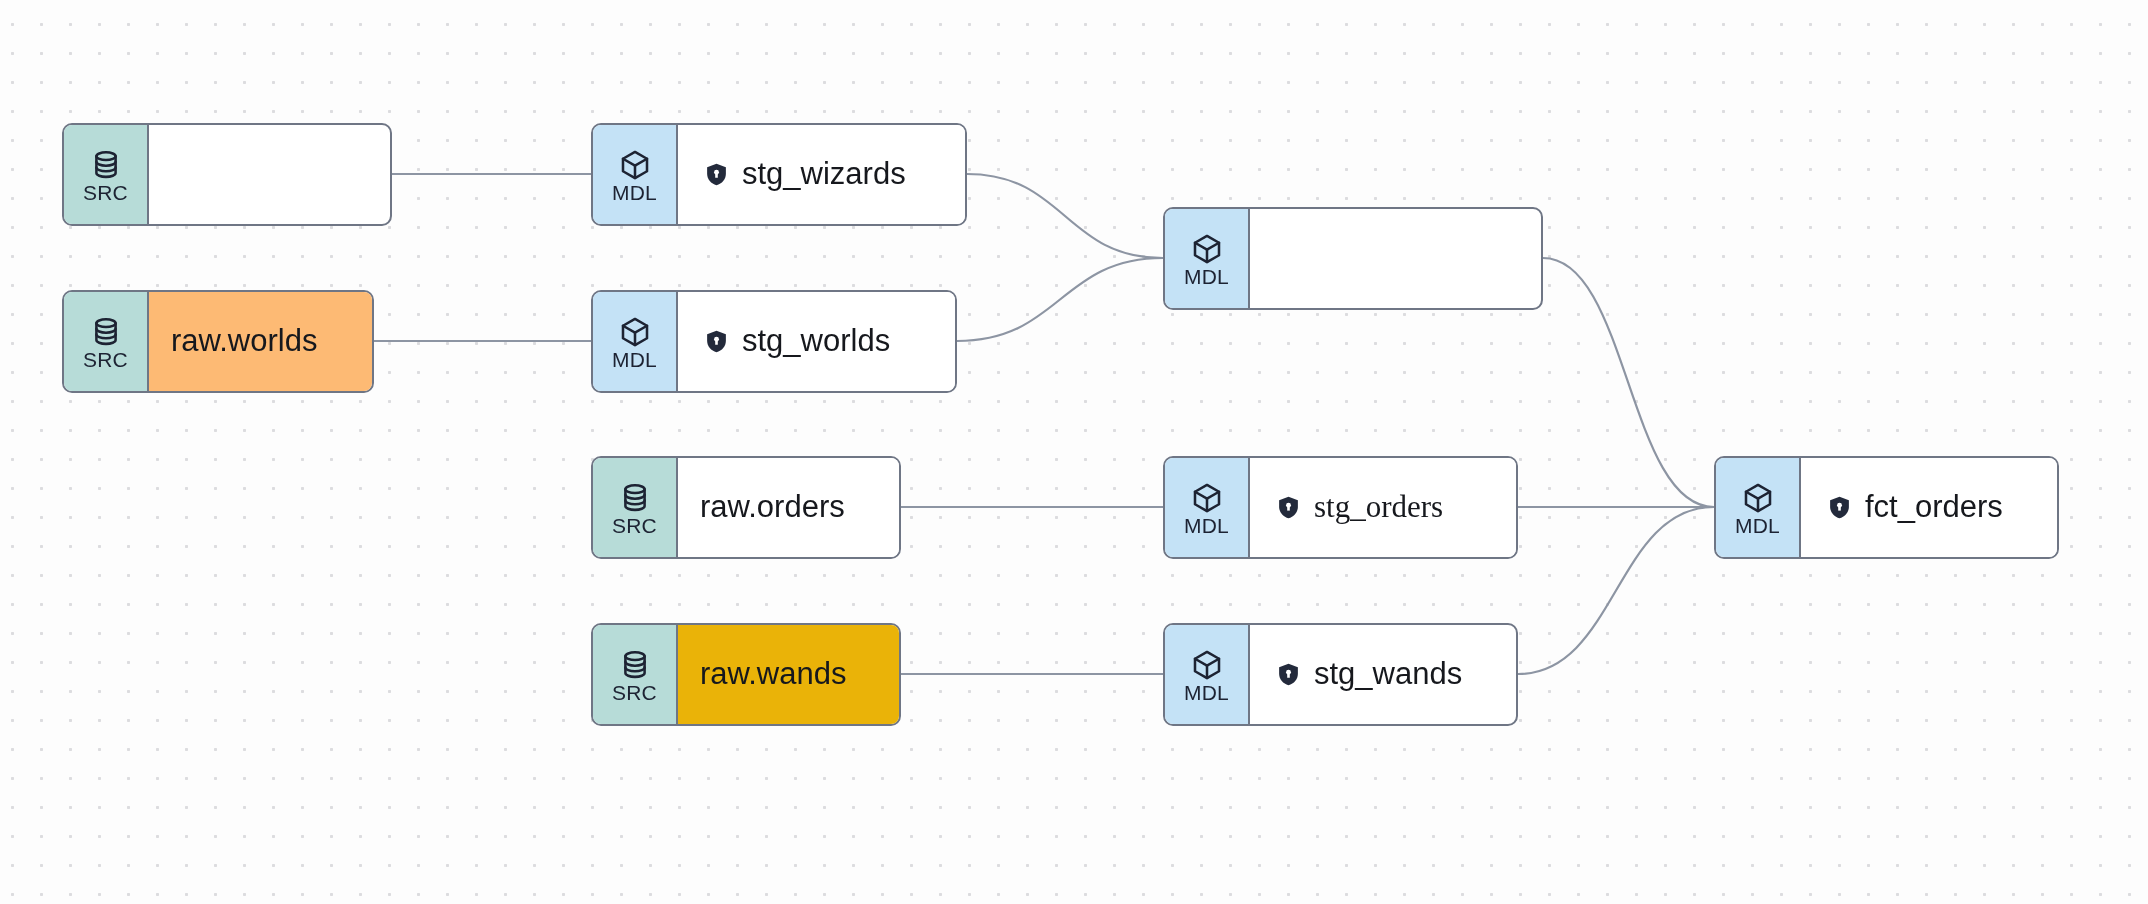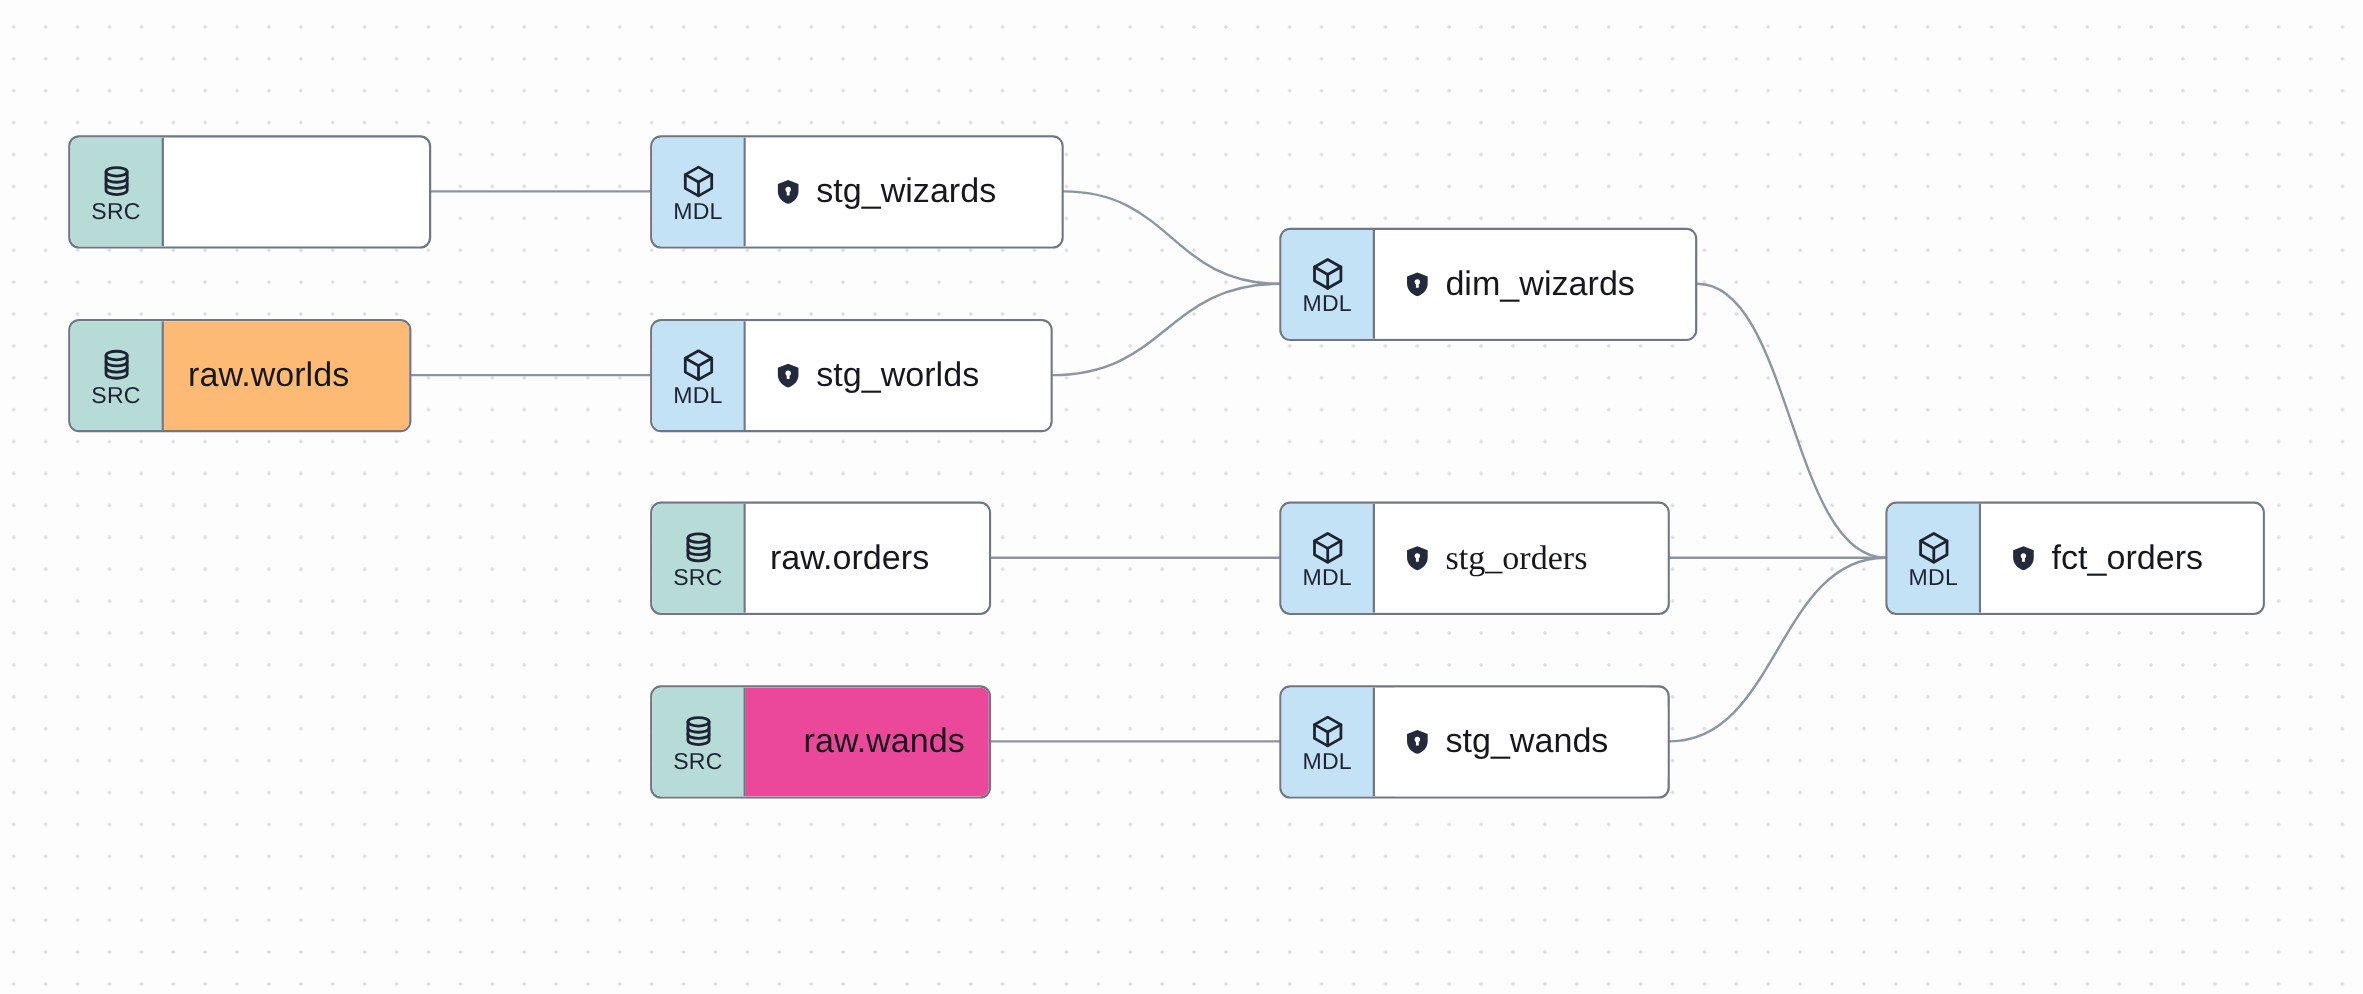--- a/index.html
+++ b/index.html
@@ -179,21 +179,21 @@
           <span class="badge-icon">
   <svg viewBox="0 0 24 24" fill="none" stroke="#1d2333" stroke-width="1.9" stroke-linecap="round" stroke-linejoin="round">
     <ellipse cx="12" cy="5.4" rx="7.2" ry="2.9"></ellipse>
     <path d="M4.8 5.4 v4.2 c0 1.6 3.2 2.9 7.2 2.9 s7.2 -1.3 7.2 -2.9 V5.4"></path>
     <path d="M4.8 9.6 v4.2 c0 1.6 3.2 2.9 7.2 2.9 s7.2 -1.3 7.2 -2.9 V9.6"></path>
     <path d="M4.8 13.8 v4.2 c0 1.6 3.2 2.9 7.2 2.9 s7.2 -1.3 7.2 -2.9 v-4.2"></path>
   </svg>
 </span>
           <span class="badge-label">SRC</span>
         </div>
-        <div class="node-body" style="background: #ec4899; justify-content: flex-end;">
+        <div class="node-body" style="background: #eab308;">
           <span class="node-label" style="color: rgb(22, 24, 29);">raw.wands</span>
         </div>
       </div>
       <div class="node mdl" style="left: 591px; top: 123px; width: 376px; height: 103px; border-color: rgb(111, 118, 133);">
         <div class="node-badge" style="background: rgb(196, 226, 246); border-right-color: rgb(111, 118, 133);">
           <span class="badge-icon">
   <svg viewBox="0 0 24 24" fill="none" stroke="#1d2333" stroke-width="1.9" stroke-linecap="round" stroke-linejoin="round">
     <path d="M12 2.2 L21 7.3 L21 16.7 L12 21.8 L3 16.7 L3 7.3 Z"></path>
     <path d="M3 7.3 L12 12.4 L21 7.3"></path>
     <path d="M12 12.4 L12 21.8"></path>
@@ -238,92 +238,82 @@
         <div class="node-badge" style="background: rgb(196, 226, 246); border-right-color: rgb(111, 118, 133);">
           <span class="badge-icon">
   <svg viewBox="0 0 24 24" fill="none" stroke="#1d2333" stroke-width="1.9" stroke-linecap="round" stroke-linejoin="round">
     <path d="M12 2.2 L21 7.3 L21 16.7 L12 21.8 L3 16.7 L3 7.3 Z"></path>
     <path d="M3 7.3 L12 12.4 L21 7.3"></path>
     <path d="M12 12.4 L12 21.8"></path>
   </svg>
 </span>
           <span class="badge-label">MDL</span>
         </div>
+      </div>
+      <div class="node mdl" style="left: 1163px; top: 456px; width: 355px; height: 103px; border-color: rgb(111, 118, 133);">
+        <div class="node-badge" style="background: rgb(196, 226, 246); border-right-color: rgb(111, 118, 133);">
+          <span class="badge-icon">
+  <svg viewBox="0 0 24 24" fill="none" stroke="#1d2333" stroke-width="1.9" stroke-linecap="round" stroke-linejoin="round">
+    <path d="M12 2.2 L21 7.3 L21 16.7 L12 21.8 L3 16.7 L3 7.3 Z"></path>
+    <path d="M3 7.3 L12 12.4 L21 7.3"></path>
+    <path d="M12 12.4 L12 21.8"></path>
+  </svg>
+</span>
+          <span class="badge-label">MDL</span>
+        </div>
         <div class="node-body" style="background: rgb(255, 255, 255);">
           <span class="shield-icon">
   <svg viewBox="0 0 24 24">
     <path d="M12 1.6 L21 5.1 V11.3 C21 16.6 17.2 20.9 12 22.4 C6.8 20.9 3 16.6 3 11.3 V5.1 Z" fill="#232a3b"></path>
     <circle cx="12" cy="9.9" r="2.35" fill="#ffffff"></circle>
     <path d="M10.75 9.9 h2.5 v5.1 h-2.5 Z" fill="#ffffff"></path>
   </svg>
 </span>
-          <span class="node-label" style="color: rgb(22, 24, 29);">dim_wizards</span>
-        </div>
-      </div>
-      <div class="node mdl" style="left: 1163px; top: 456px; width: 355px; height: 103px; border-color: rgb(111, 118, 133);">
+          <span class="node-label" style="color: rgb(22, 24, 29); font-family: Liberation Serif, serif;">stg_orders</span>
+        </div>
+      </div>
+      <div class="node mdl" style="left: 1163px; top: 623px; width: 355px; height: 103px; border-color: rgb(111, 118, 133);">
+        <div class="node-badge" style="background: rgb(196, 226, 246); border-right-color: rgb(111, 118, 133);">
+          <span class="badge-icon">
+  <svg viewBox="0 0 24 24" fill="none" stroke="#1d2333" stroke-width="1.9" stroke-linecap="round" stroke-linejoin="round">
+    <path d="M12 2.2 L21 7.3 L21 16.7 L12 21.8 L3 16.7 L3 7.3 Z"></path>
+    <path d="M3 7.3 L12 12.4 L21 7.3"></path>
+    <path d="M12 12.4 L12 21.8"></path>
+  </svg>
+</span>
+          <span class="badge-label">MDL</span>
+        </div>
+        <div class="node-body" style="background: rgb(255, 255, 255); border-radius: 20px;">
+          <span class="shield-icon">
+  <svg viewBox="0 0 24 24">
+    <path d="M12 1.6 L21 5.1 V11.3 C21 16.6 17.2 20.9 12 22.4 C6.8 20.9 3 16.6 3 11.3 V5.1 Z" fill="#232a3b"></path>
+    <circle cx="12" cy="9.9" r="2.35" fill="#ffffff"></circle>
+    <path d="M10.75 9.9 h2.5 v5.1 h-2.5 Z" fill="#ffffff"></path>
+  </svg>
+</span>
+          <span class="node-label" style="color: rgb(22, 24, 29);">stg_wands</span>
+        </div>
+      </div>
+      <div class="node mdl" style="left: 1714px; top: 456px; width: 345px; height: 103px; border-color: rgb(111, 118, 133);">
         <div class="node-badge" style="background: rgb(196, 226, 246); border-right-color: rgb(111, 118, 133);">
           <span class="badge-icon">
   <svg viewBox="0 0 24 24" fill="none" stroke="#1d2333" stroke-width="1.9" stroke-linecap="round" stroke-linejoin="round">
     <path d="M12 2.2 L21 7.3 L21 16.7 L12 21.8 L3 16.7 L3 7.3 Z"></path>
     <path d="M3 7.3 L12 12.4 L21 7.3"></path>
     <path d="M12 12.4 L12 21.8"></path>
   </svg>
 </span>
           <span class="badge-label">MDL</span>
         </div>
         <div class="node-body" style="background: rgb(255, 255, 255);">
           <span class="shield-icon">
   <svg viewBox="0 0 24 24">
     <path d="M12 1.6 L21 5.1 V11.3 C21 16.6 17.2 20.9 12 22.4 C6.8 20.9 3 16.6 3 11.3 V5.1 Z" fill="#232a3b"></path>
     <circle cx="12" cy="9.9" r="2.35" fill="#ffffff"></circle>
     <path d="M10.75 9.9 h2.5 v5.1 h-2.5 Z" fill="#ffffff"></path>
   </svg>
 </span>
-          <span class="node-label" style="color: rgb(22, 24, 29); font-family: Liberation Serif, serif;">stg_orders</span>
-        </div>
-      </div>
-      <div class="node mdl" style="left: 1163px; top: 623px; width: 355px; height: 103px; border-color: rgb(111, 118, 133);">
-        <div class="node-badge" style="background: rgb(196, 226, 246); border-right-color: rgb(111, 118, 133);">
-          <span class="badge-icon">
-  <svg viewBox="0 0 24 24" fill="none" stroke="#1d2333" stroke-width="1.9" stroke-linecap="round" stroke-linejoin="round">
-    <path d="M12 2.2 L21 7.3 L21 16.7 L12 21.8 L3 16.7 L3 7.3 Z"></path>
-    <path d="M3 7.3 L12 12.4 L21 7.3"></path>
-    <path d="M12 12.4 L12 21.8"></path>
-  </svg>
-</span>
-          <span class="badge-label">MDL</span>
-        </div>
-        <div class="node-body" style="background: rgb(255, 255, 255); border-radius: 20px;">
-          <span class="shield-icon">
-  <svg viewBox="0 0 24 24">
-    <path d="M12 1.6 L21 5.1 V11.3 C21 16.6 17.2 20.9 12 22.4 C6.8 20.9 3 16.6 3 11.3 V5.1 Z" fill="#232a3b"></path>
-    <circle cx="12" cy="9.9" r="2.35" fill="#ffffff"></circle>
-    <path d="M10.75 9.9 h2.5 v5.1 h-2.5 Z" fill="#ffffff"></path>
-  </svg>
-</span>
-          <span class="node-label" style="color: rgb(22, 24, 29);">stg_wands</span>
-        </div>
-      </div>
-      <div class="node mdl" style="left: 1714px; top: 456px; width: 345px; height: 103px; border-color: rgb(111, 118, 133);">
-        <div class="node-badge" style="background: rgb(196, 226, 246); border-right-color: rgb(111, 118, 133);">
-          <span class="badge-icon">
-  <svg viewBox="0 0 24 24" fill="none" stroke="#1d2333" stroke-width="1.9" stroke-linecap="round" stroke-linejoin="round">
-    <path d="M12 2.2 L21 7.3 L21 16.7 L12 21.8 L3 16.7 L3 7.3 Z"></path>
-    <path d="M3 7.3 L12 12.4 L21 7.3"></path>
-    <path d="M12 12.4 L12 21.8"></path>
-  </svg>
-</span>
-          <span class="badge-label">MDL</span>
-        </div>
-        <div class="node-body" style="background: rgb(255, 255, 255);">
-          <span class="shield-icon">
-  <svg viewBox="0 0 24 24">
-    <path d="M12 1.6 L21 5.1 V11.3 C21 16.6 17.2 20.9 12 22.4 C6.8 20.9 3 16.6 3 11.3 V5.1 Z" fill="#232a3b"></path>
-    <circle cx="12" cy="9.9" r="2.35" fill="#ffffff"></circle>
-    <path d="M10.75 9.9 h2.5 v5.1 h-2.5 Z" fill="#ffffff"></path>
-  </svg>
-</span>
           <span class="node-label" style="color: rgb(22, 24, 29);">fct_orders</span>
         </div>
       </div>
     </div>
 
 </div>
 
 </body></html>

